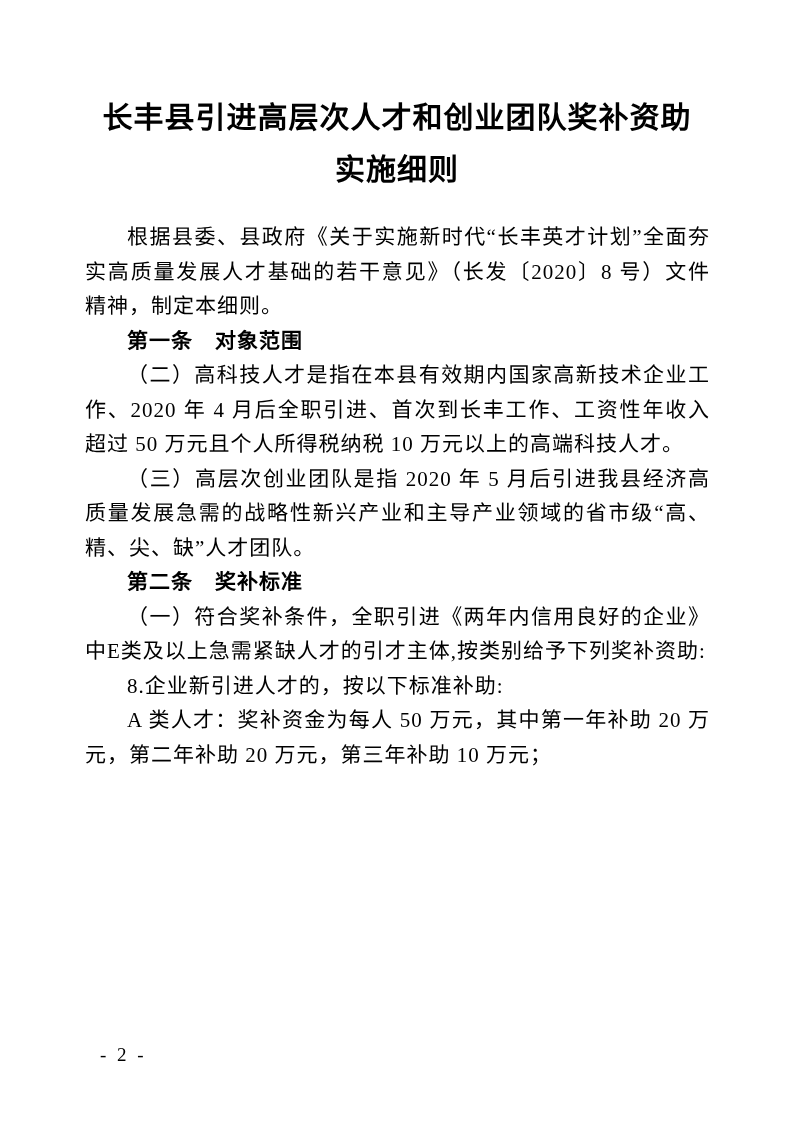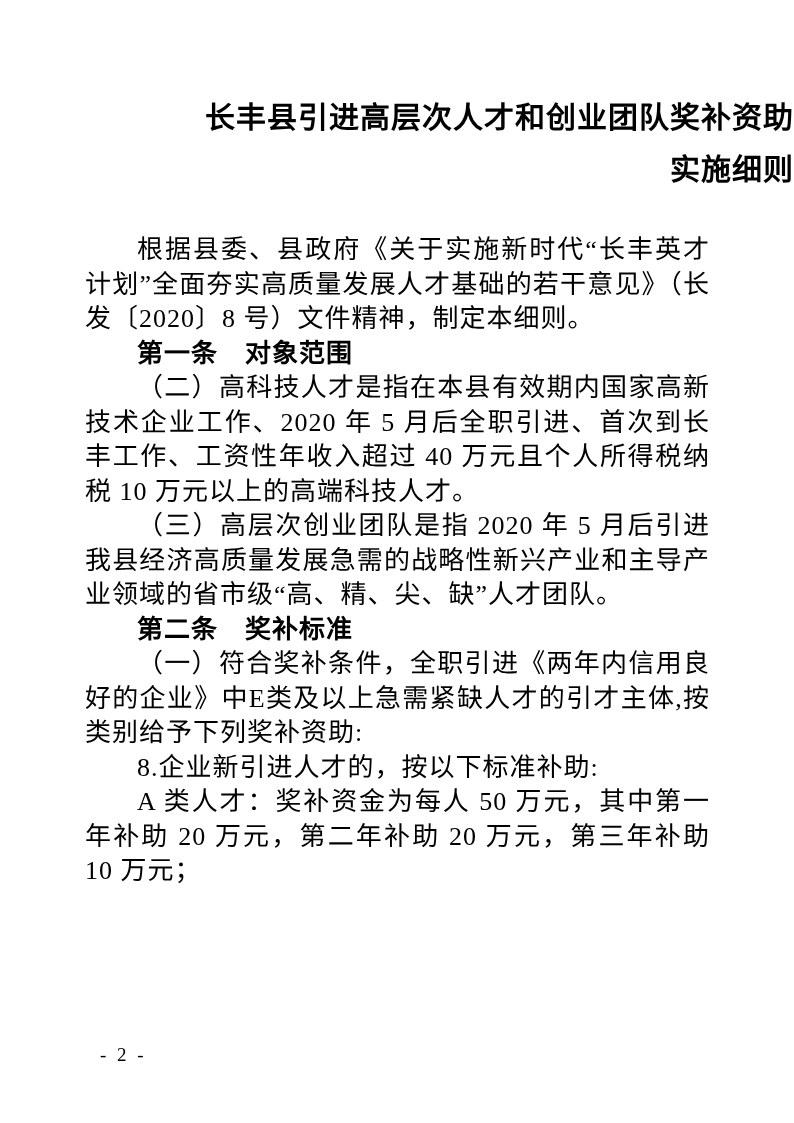--- a/index.html
+++ b/index.html
@@ -14,35 +14,35 @@
     background: #ffffff;
     color: #000000;
     font-family: "Liberation Serif", "DejaVu Serif", serif;
     overflow: hidden;
   }
   .title-block {
     position: absolute;
     top: 92px;
     left: 0;
     right: 0;
-    text-align: right;
+    text-align: center;
   }
   .title-line {
     font-size: 30px;
     line-height: 52px;
     font-weight: 700;
     letter-spacing: 1px;
     font-family: "Liberation Serif", "DejaVu Serif", serif;
   }
   .body-block {
     position: absolute;
-    top: 233px;
+    top: 220px;
     left: 85px;
     width: 625px;
-    font-size: 26px;
+    font-size: 21px;
     line-height: 34.5px;
     text-align: justify;
   }
   .para {
     margin: 0;
     padding: 0;
     text-indent: 2em;
     letter-spacing: 1px;
   }
   .para-heading {
@@ -65,21 +65,21 @@
 <div class="page">
 
   <div class="title-block">
     <div class="title-line">长丰县引进高层次人才和创业团队奖补资助</div>
     <div class="title-line">实施细则</div>
   </div>
 
   <div class="body-block" id="doc-body">
       <p class="para para-body">根据县委、县政府《关于实施新时代“长丰英才计划”全面夯实高质量发展人才基础的若干意见》（长发〔2020〕8 号）文件精神，制定本细则。</p>
       <p class="para para-heading">第一条　对象范围</p>
-      <p class="para para-body">（二）高科技人才是指在本县有效期内国家高新技术企业工作、2020 年 5 月后全职引进、首次到长丰工作、工资性年收入超过 40 万元且个人所得税纳税 10 万元以上的高端科技人才。</p>
+      <p class="para para-body">（二）高科技人才是指在本县有效期内国家高新技术企业工作、2020 年 4 月后全职引进、首次到长丰工作、工资性年收入超过 50 万元且个人所得税纳税 10 万元以上的高端科技人才。</p>
       <p class="para para-body">（三）高层次创业团队是指 2020 年 5 月后引进我县经济高质量发展急需的战略性新兴产业和主导产业领域的省市级“高、精、尖、缺”人才团队。</p>
       <p class="para para-heading">第二条　奖补标准</p>
       <p class="para para-body">（一）符合奖补条件，全职引进《两年内信用良好的企业》中E类及以上急需紧缺人才的引才主体,按类别给予下列奖补资助:</p>
       <p class="para para-body">8.企业新引进人才的，按以下标准补助:</p>
       <p class="para para-body">A 类人才：奖补资金为每人 50 万元，其中第一年补助 20 万元，第二年补助 20 万元，第三年补助 10 万元；</p>
     </div>
 
   <div class="footer-pageno">- 2 -</div>
 
 </div>

